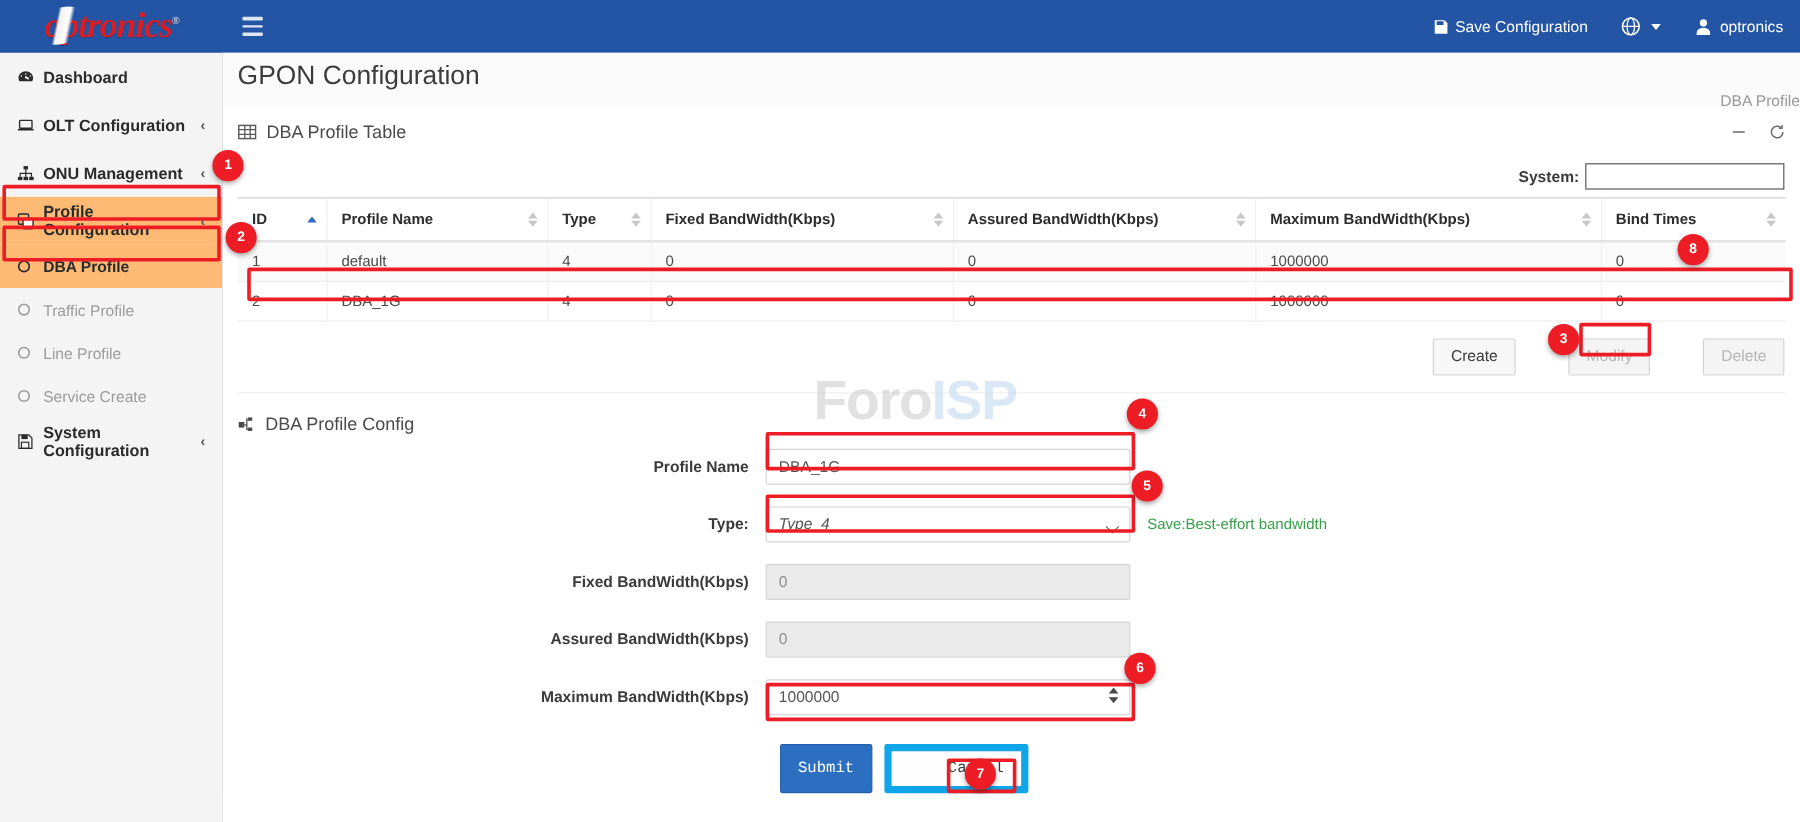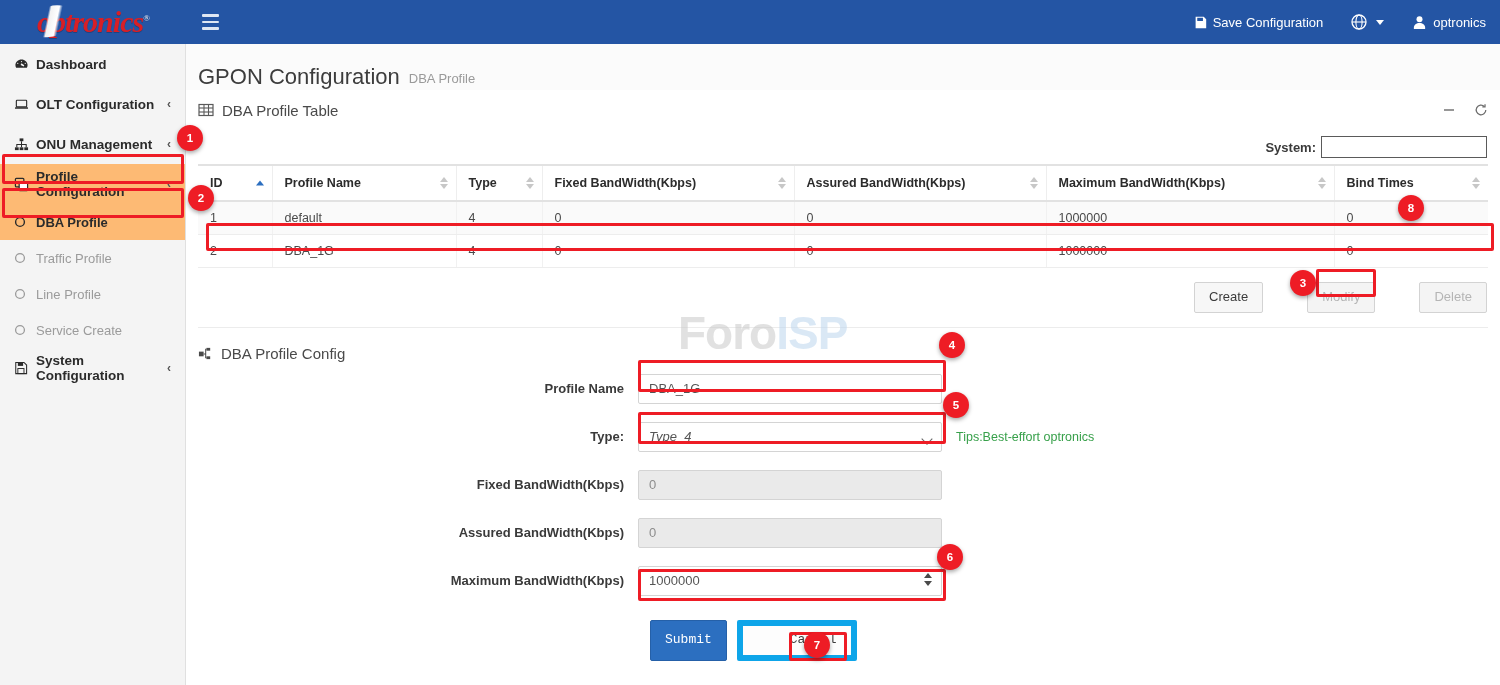--- a/index.html
+++ b/index.html
@@ -92,22 +92,22 @@
   .nav-item.sub .ico { width: 22px; flex: 0 0 22px; }
   .nav-item.highlight { background: #fdba74; }
 
   
   .main {
     position: absolute; top: 44px; left: 186px;
     width: 1314px; height: 641px;
     background: #ffffff; overflow: hidden;
   }
   .page-head {
-    height: 46px; display: flex; align-items: flex-end;
-    padding: 6px 0 0 12px; background: #fbfbfb;
+    height: 46px; display: flex; align-items: flex-start;
+    padding: 6px 0 0 12px; background: #fbfbfb; flex-direction: column;
   }
   .page-title { font-size: 22px; color: #3c3c3c; font-weight: normal; }
   .page-sub { font-size: 13px; color: #9a9a9a; margin-left: 9px; align-self: flex-end; padding-bottom: 4px; }
 
   .panel { background: #ffffff; padding: 0 12px; position: relative; }
   .panel-head {
     display: flex; align-items: center; height: 40px;
     font-size: 15px; color: #4a4a4a;
   }
   .panel-head .ptitle { display: flex; align-items: center; gap: 8px; }
@@ -516,21 +516,21 @@
       </div>
 
       <div class="form-row">
         <div class="form-label">Type:</div>
         <div class="form-field">
           <select class="fld">
             <option>Type_4</option>
           </select>
           <span class="sel-caret"></span>
         </div>
-        <div class="tips">Tips:Best-effort optronics</div>
+        <div class="tips">Save:Best-effort bandwidth</div>
       </div>
 
       <div class="form-row">
         <div class="form-label">Fixed BandWidth(Kbps)</div>
         <div class="form-field">
           <input class="fld disabled" type="text" disabled="" value="0" style="">
         </div>
       </div>
 
       <div class="form-row">

